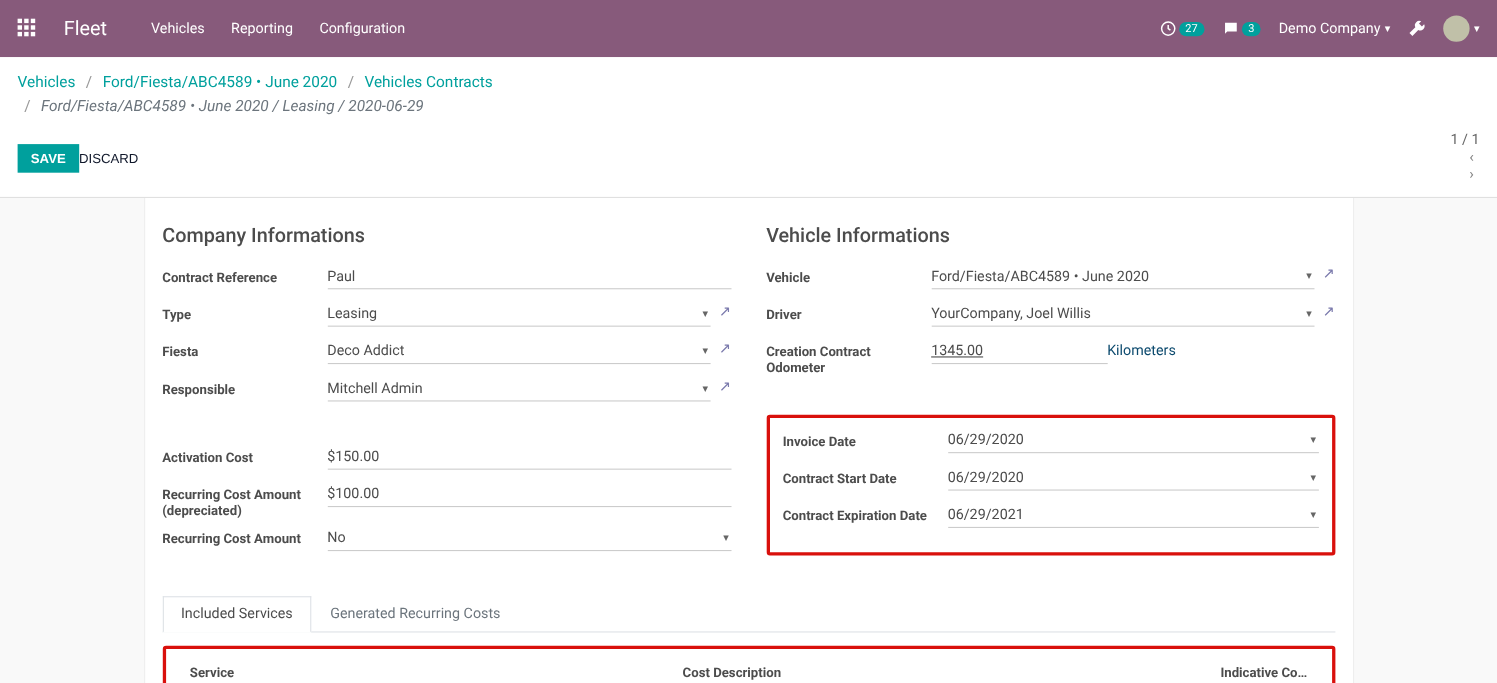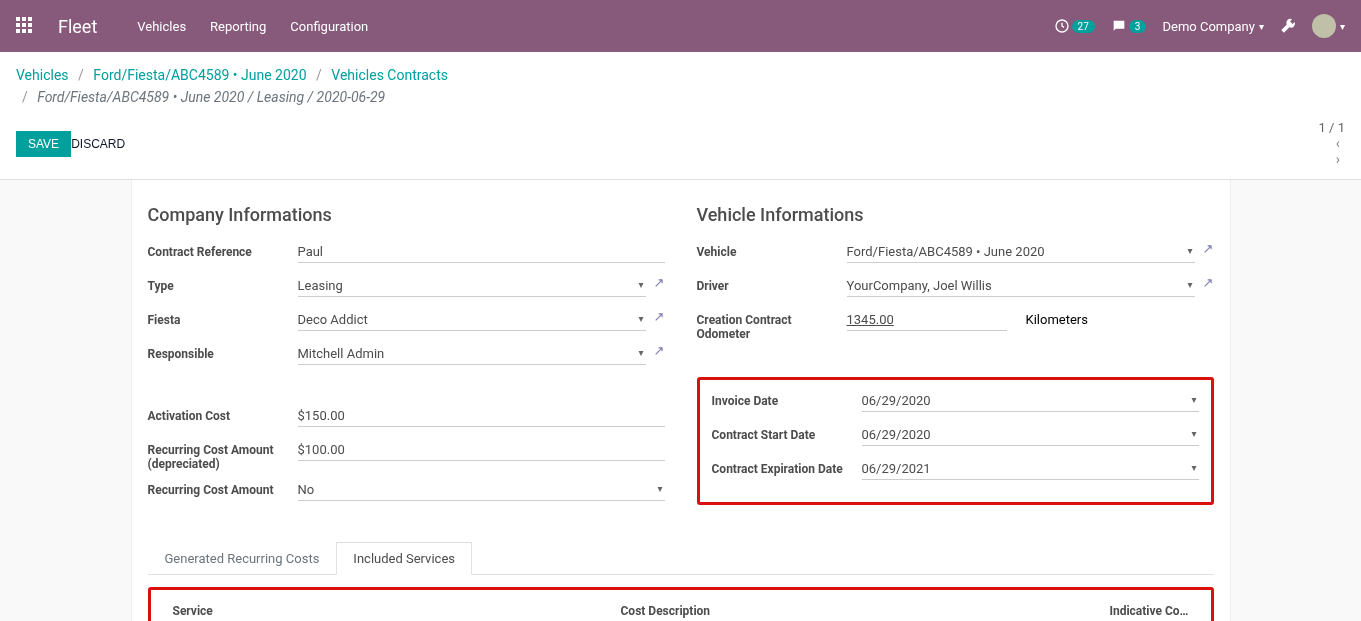--- a/index.html
+++ b/index.html
@@ -18,38 +18,38 @@
 .navbar .avatar { width: 24px; height: 24px; border-radius: 50%; background: #c0c0a8; display:inline-block; }
 .navbar .caret { margin-left: 4px; font-size: 10px; }
 
 
 .control-panel { background: #fff; border-bottom: 1px solid #e0e0e0; padding: 12px 16px; }
 .breadcrumb { font-size: 14px; line-height: 22px; }
 .breadcrumb a { color: #00a09d; text-decoration: none; cursor: pointer; }
 .breadcrumb .sep { color: #999; margin: 0 6px; }
 .breadcrumb .current { color: #6c757d; font-style: italic; }
 .cp-buttons { margin-top: 12px; display: flex; align-items: center; }
-.btn-primary { background: #00a09d; color: #fff; border: none; padding: 6px 12px; font-size: 12px; font-weight: 400; cursor: pointer; }
+.btn-primary { background: #00a09d; color: #fff; border: none; padding: 6px 12px; font-size: 12px; font-weight: 700; cursor: pointer; }
 .btn-link { background: none; border: none; color: #0f172a; font-size: 12px; font-weight: 500; padding: 6px 0; cursor: pointer; }
 .pager { margin-left: auto; display: flex; align-items: center; color: #666; font-size: 13px; flex-direction: column; }
 .pager .chev { margin-left: 12px; color: #888; cursor: pointer; font-size: 14px; }
 
 
 .form-wrap { background: #f9f9f9; height: calc(621px - 44px - 108px); overflow-y: auto; position: relative; }
 .sheet { background: #fff; max-width: 1100px; margin: 0 auto; padding: 24px 16px 40px 16px; border-left:1px solid #eee; border-right:1px solid #eee; }
 .two-col { display: flex; gap: 32px; }
 .col { flex: 1; }
 h2.section { font-size: 18px; font-weight: 500; color: #4c4c4c; margin-bottom: 16px; }
 .field-row { display: flex; align-items: flex-start; margin-bottom: 8px; min-height: 26px; }
 .field-row label { width: 150px; font-weight: 700; font-size: 12px; color: #4c4c4c; padding-top: 4px; }
 .field-row .value { flex: 1; position: relative; }
 .field-row .input-line { border-bottom: 1px solid #ccc; padding: 3px 0; font-size: 13px; color: #4c4c4c; }
 .field-row .external { color: #7c7bad; margin-left: 8px; cursor: pointer; font-size: 13px; }
 .field-row .dd-caret { position: absolute; right: 2px; top: 4px; color: #666; font-size: 10px; pointer-events: none; }
-.field-row .unit { margin-left: 19px; font-size: 13px; color: #000000; }
+.field-row .unit { margin-left: 0; font-size: 13px; color: #0c4a6e; }
 .odometer-row .value { display: flex; align-items: baseline; }
 .odometer-row .num { border-bottom: 1px solid #ccc; width: 160px; padding: 3px 0; text-decoration: underline; }
 .highlight-box { border: 3px solid #d9100c; border-radius: 3px; padding: 10px 12px; margin-top: 8px; }
 
 
 .tabs { margin-top: 28px; }
 .tab-bar { display: flex; border-bottom: 1px solid #dee2e6; align-items: flex-end; }
 .tab { padding: 8px 16px; font-size: 13px; cursor: pointer; border: 1px solid transparent; position: relative; top: 1px; }
 .tab.active { border: 1px solid #dee2e6; border-bottom: 1px solid #fff; background: #fff; color: #4c4c4c; }
 .tab.inactive { color: #6c757d; }
@@ -247,22 +247,22 @@
               <div class="input-line">06/29/2021</div>
               <span class="dd-caret">▾</span>
             </div>
           </div>
         </div>
       </div>
     </div>
 
     <div class="tabs">
       <div class="tab-bar">
+        <div class="tab active">Included Services</div>
         <div class="tab inactive">Generated Recurring Costs</div>
-        <div class="tab active">Included Services</div>
       </div>
       <div class="table-highlight">
         <div class="table-header">
           <div class="col-service">Service</div>
           <div class="col-desc">Cost Description</div>
           <div class="col-cost">Indicative Co…</div>
         </div>
         <div class="add-line">Add a line</div>
       </div>
     </div>

